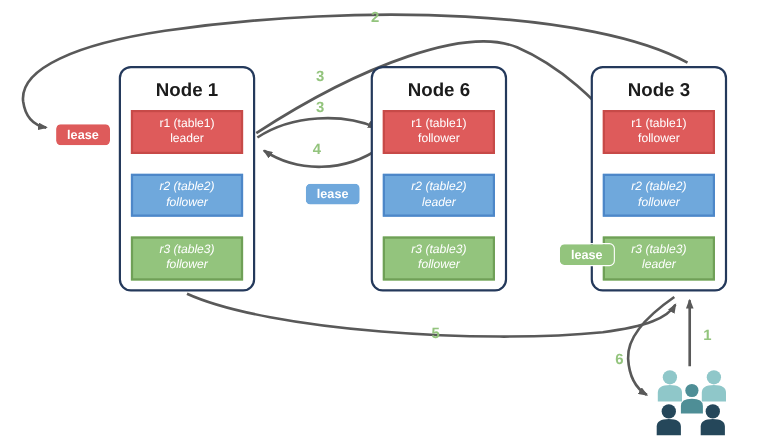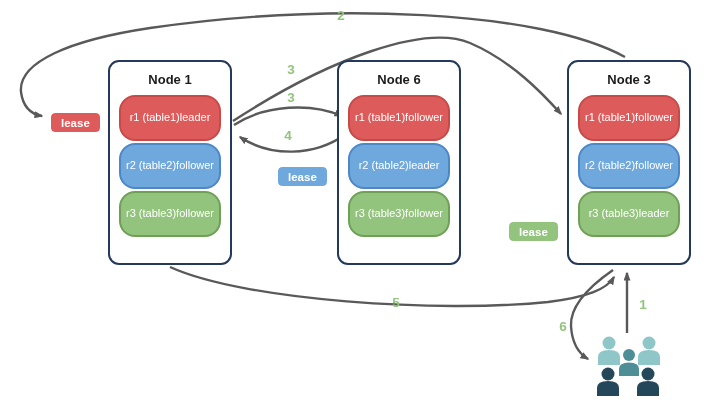--- a/index.html
+++ b/index.html
@@ -6,27 +6,27 @@
   .stage{
     position:relative;width:704px;height:405px;background:#ffffff;
     font-family:"Liberation Sans",sans-serif;overflow:hidden;
   }
   .arrows{position:absolute;left:0;top:0;width:704px;height:405px;}
   .node{
     position:absolute;width:124px;height:205px;background:#ffffff;
     border:2px solid #24395b;border-radius:11px;box-sizing:border-box;
     display:flex;flex-direction:column;align-items:center;padding:10px 9px 8px;
   }
-  .node-title{font-weight:bold;font-size:13px;color:#1b1b1b;margin-bottom:8px;}
+  .node-title{font-weight:bold;font-size:17px;color:#1b1b1b;margin-bottom:8px;}
   .replica{
-    width:102px;height:46px;border-radius:16px;border:2px solid;box-sizing:border-box;
+    width:102px;height:46px;border-radius:0;border:2px solid;box-sizing:border-box;
     color:#fff;font-size:11px;line-height:1.25;text-align:center;
-    display:flex;justify-content:center;align-items:center;
+    display:flex;flex-direction:column;justify-content:center;align-items:center;
   }
-  .replica + .replica{margin-top:2px;}
+  .replica + .replica{margin-top:18px;font-style:italic;}
   .red{background:#de5b5b;border-color:#c74a48;}
   .blue{background:#6fa8dc;border-color:#4d87c8;}
   .green{background:#93c47d;border-color:#6fa057;}
   .lease{
     position:absolute;height:21px;padding:0 10px;border-radius:5px;border:1.5px solid;
     color:#fff;font-size:11.5px;display:flex;align-items:center;justify-content:center;
     box-sizing:border-box;background-clip:padding-box;font-weight:bold;
   }
   .step{
     position:absolute;transform:translateX(-50%);
@@ -81,21 +81,21 @@
     <div class="replica blue">
       <span>r2 (table2)</span>
       <span>leader</span>
     </div>
     <div class="replica green">
       <span>r3 (table3)</span>
       <span>follower</span>
     </div>
   </div>
 
-  <div class="node" style="left:567px;top:60px;align-items:center;">
+  <div class="node" style="left:537px;top:60px;align-items:center;">
     <div class="node-title">Node 3</div>
     <div class="replica red">
       <span>r1 (table1)</span>
       <span>follower</span>
     </div>
     <div class="replica blue">
       <span>r2 (table2)</span>
       <span>follower</span>
     </div>
     <div class="replica green">

